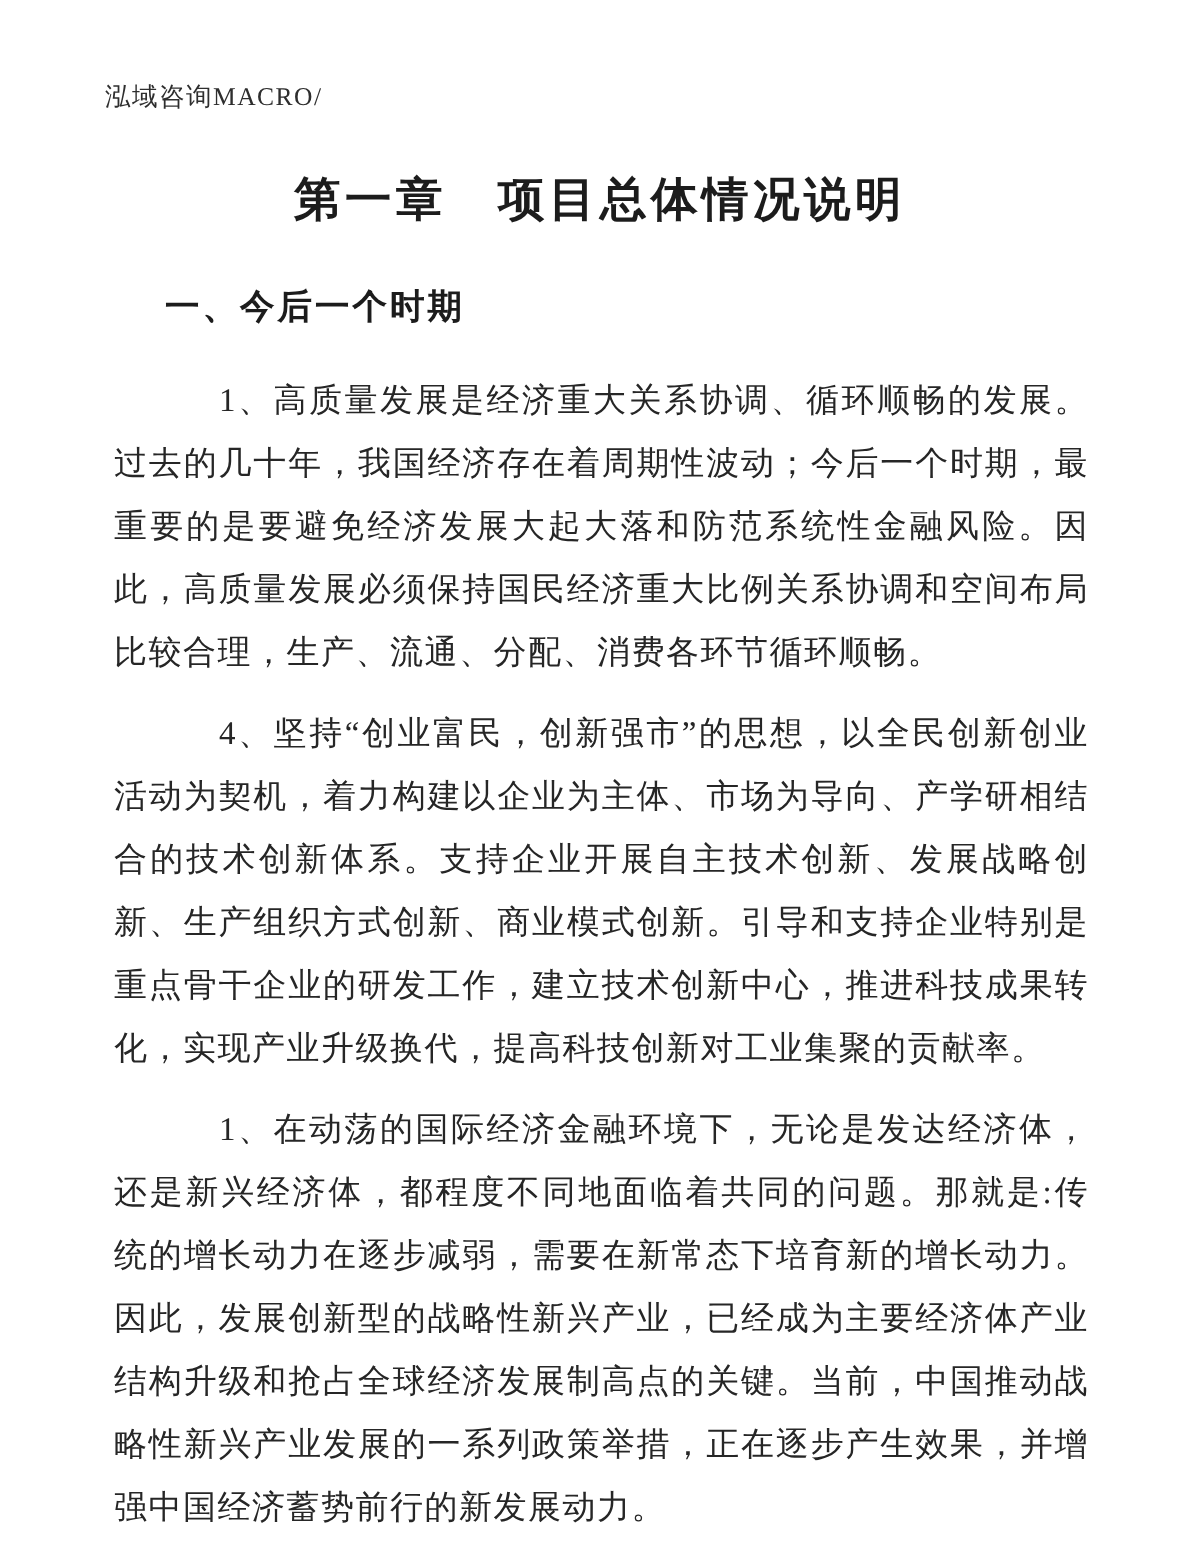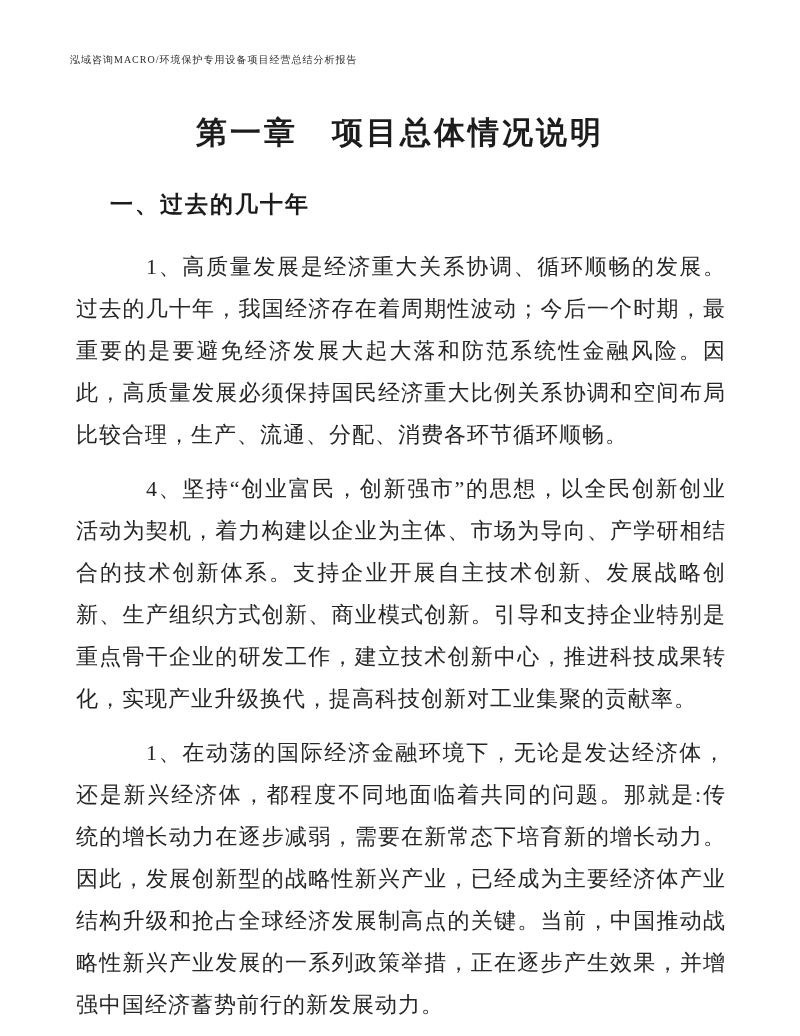--- a/index.html
+++ b/index.html
@@ -16,24 +16,26 @@
     color: #2a2a2a;
     overflow: hidden;
   }
   .doc-header {
     position: absolute;
     top: 53px;
     left: 70px;
     right: 60px;
     display: flex;
     align-items: baseline;
-    font-size: 10px;
+    gap: 18px;
+    font-size: 17px;
     letter-spacing: 1px;
     color: #2e2e2e;
     white-space: nowrap;
+    flex-direction: column;
   }
   .chapter-title {
     position: absolute;
     top: 112px;
     left: 0;
     width: 100%;
     text-align: center;
     font-size: 31px;
     font-weight: 700;
     letter-spacing: 3px;
@@ -67,26 +69,25 @@
     text-indent: 70px;
   }
 </style>
 </head>
 <body>
 
 <div class="page">
 
   <div class="doc-header">
     <span>泓域咨询MACRO/</span>
-    <span>环境保护专用设备项目经营总结分析报告</span>
   </div>
 
   <h1 class="chapter-title">第一章　项目总体情况说明</h1>
 
-  <h2 class="section-heading">一、过去的几十年</h2>
+  <h2 class="section-heading">一、今后一个时期</h2>
 
   <div class="body-text">
     <p>1、高质量发展是经济重大关系协调、循环顺畅的发展。过去的几十年，我国经济存在着周期性波动；今后一个时期，最重要的是要避免经济发展大起大落和防范系统性金融风险。因此，高质量发展必须保持国民经济重大比例关系协调和空间布局比较合理，生产、流通、分配、消费各环节循环顺畅。</p>
     <p>4、坚持“创业富民，创新强市”的思想，以全民创新创业活动为契机，着力构建以企业为主体、市场为导向、产学研相结合的技术创新体系。支持企业开展自主技术创新、发展战略创新、生产组织方式创新、商业模式创新。引导和支持企业特别是重点骨干企业的研发工作，建立技术创新中心，推进科技成果转化，实现产业升级换代，提高科技创新对工业集聚的贡献率。</p>
     <p>1、在动荡的国际经济金融环境下，无论是发达经济体，还是新兴经济体，都程度不同地面临着共同的问题。那就是:传统的增长动力在逐步减弱，需要在新常态下培育新的增长动力。因此，发展创新型的战略性新兴产业，已经成为主要经济体产业结构升级和抢占全球经济发展制高点的关键。当前，中国推动战略性新兴产业发展的一系列政策举措，正在逐步产生效果，并增强中国经济蓄势前行的新发展动力。</p>
   </div>
 
 </div>
 
 </body></html>

